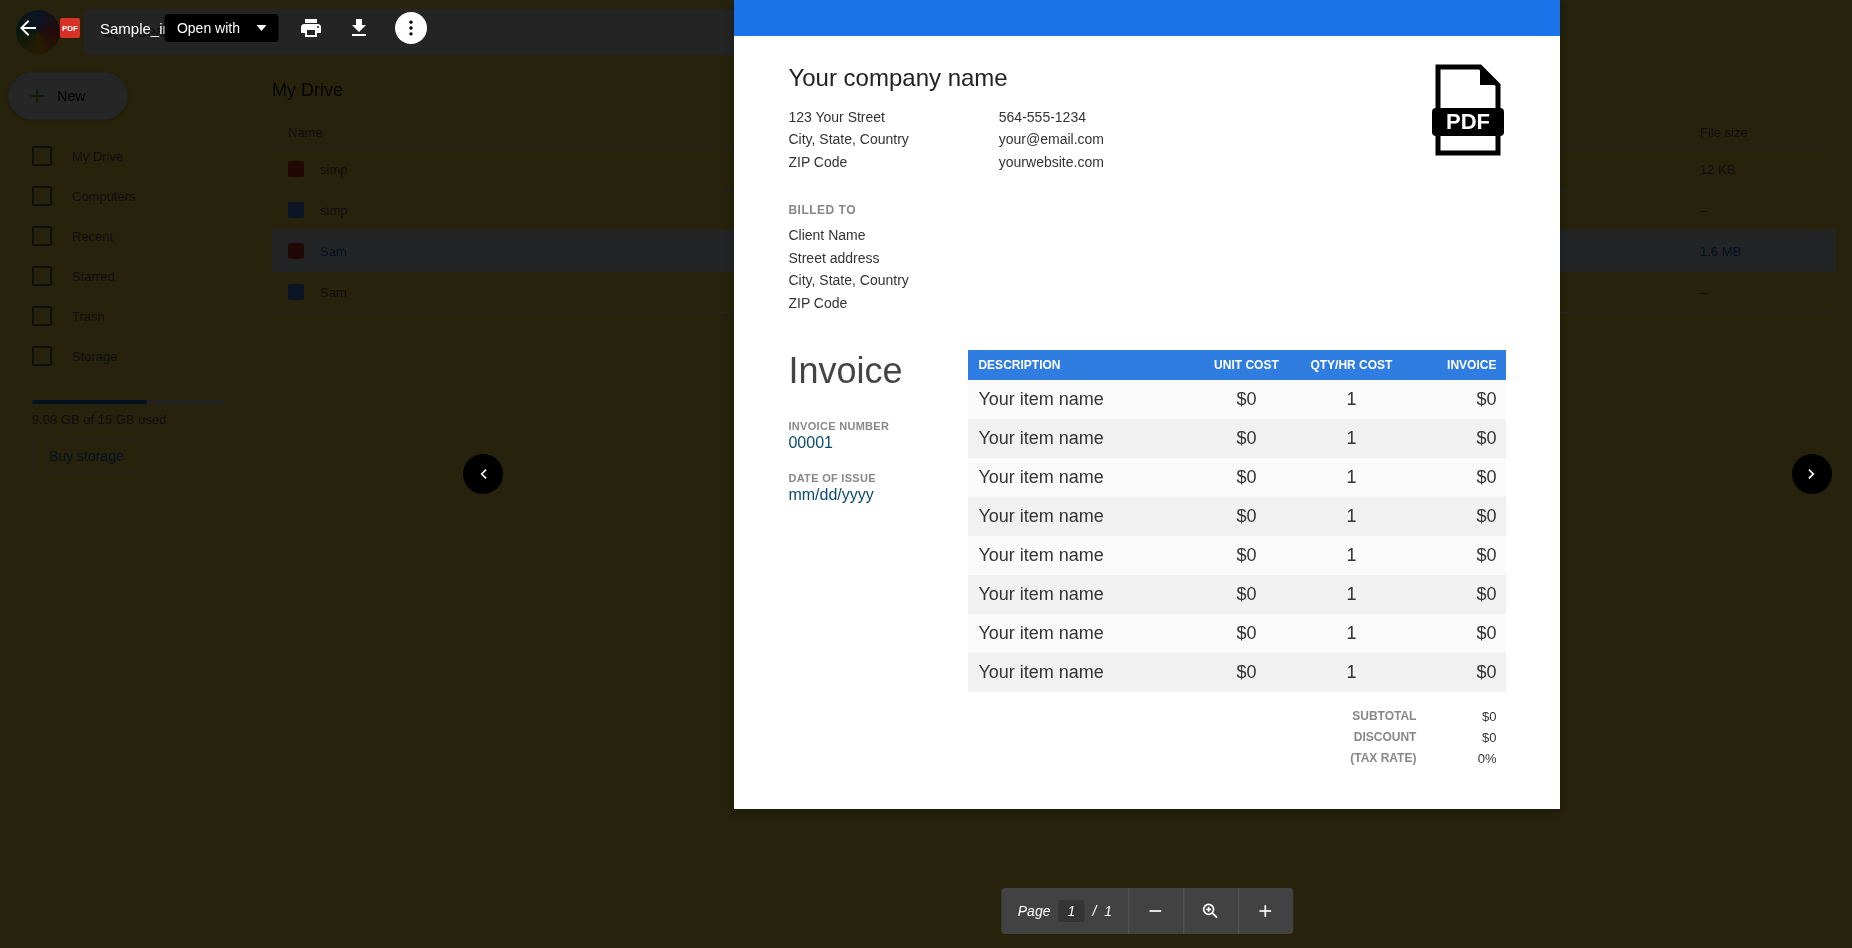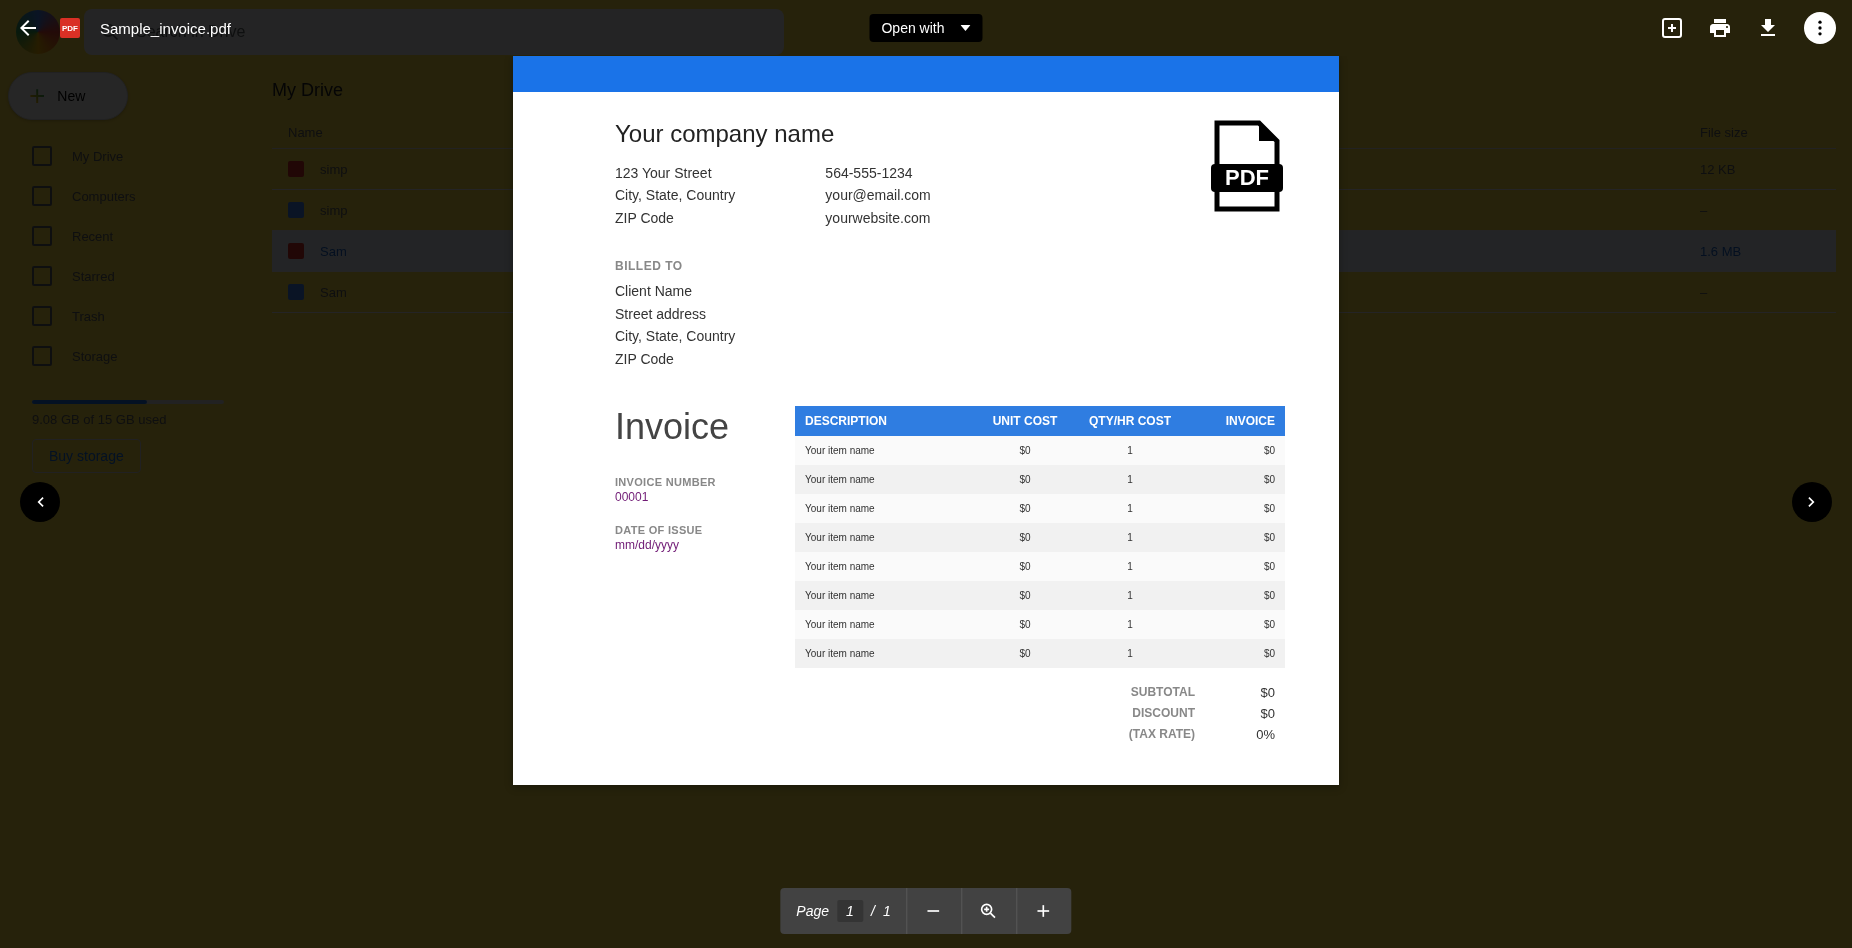--- a/index.html
+++ b/index.html
@@ -28,54 +28,54 @@
   .drive-table-head { display:flex; font-size:13px; color:#5f6368; font-weight:500; border-bottom:1px solid #e0e0e0; padding:8px 16px;}
   .drive-table-head .c1{flex:2;} .drive-table-head .c4{width:120px;}
   .drive-row { display:flex; padding:12px 16px; font-size:13px; color:#5f6368; border-bottom:1px solid #f1f3f4; align-items:center;}
   .drive-row.sel { background:#e8f0fe; color:#1967d2;}
   .drive-row .fic { width:16px;height:16px; margin-right:16px; background:#d93025; border-radius:2px;}
   .drive-row .fic.doc{background:#4285f4;}
   .drive-toolbar-right { position:absolute; top:72px; right:60px; display:flex; gap:24px; color:#5f6368;}
   .drive-toolbar-right span{width:20px;height:20px;display:inline-block;}
 
   
-  .viewer { position:absolute; inset:0; display:flex; flex-direction:column; }
+  .viewer { position:absolute; inset:0; display:flex; flex-direction:row; }
   .viewer-top { height:56px; display:flex; align-items:center; padding:0 16px; gap:20px; color:#fff; position:relative; z-index:10;}
   .v-back { width:24px; height:24px; cursor:pointer; }
   .v-pdf-badge { width:20px; height:20px; background:#d93025; color:#fff; font-size:8px; font-weight:bold; display:flex; align-items:center; justify-content:center; border-radius:2px;}
   .v-title { font-size:15px; }
   .v-openwith { position:absolute; left:50%; transform:translateX(-50%); background:#000; border:none; color:#fff; font-size:14px; padding:6px 12px; border-radius:4px; display:flex; align-items:center; gap:16px; cursor:pointer;}
   .v-right-icons { margin-left:auto; display:flex; align-items:center; gap:24px; }
   .v-icon { width:24px; height:24px; cursor:pointer; color:#fff; }
   .v-more { width:32px;height:32px;border-radius:50%;background:#fff;display:flex;align-items:center;justify-content:center;color:#000;cursor:pointer;font-size:20px;}
 
   .viewer-stage { flex:1; position:relative; display:flex; align-items:flex-start; justify-content:center; overflow:hidden;}
   .nav-arrow { position:absolute; top:50%; transform:translateY(-50%); width:40px; height:40px; border-radius:50%; background:#000; color:#fff; display:flex; align-items:center; justify-content:center; cursor:pointer; font-size:20px; z-index:5;}
   .nav-arrow.left{left:20px;} .nav-arrow.right{right:20px;}
 
   
   .pdf-page { width:826px; background:#fff; margin-top:0; box-shadow:0 2px 8px rgba(0,0,0,0.3); position:relative;}
   .pdf-bluebar { height:36px; background:#1a73e8;}
-  .pdf-content { padding:28px 54px 40px;margin-left:48px;}
+  .pdf-content { padding:28px 54px 40px;}
   .pdf-head { display:flex; justify-content:space-between;}
   .company h1 { font-size:24px; font-weight:400; color:#222; margin-bottom:14px;}
   .company-cols { display:flex; gap:90px; font-size:14px; color:#333; line-height:1.6;}
   .pdf-logo { width:76px; height:94px; }
   .billed { margin-top:28px; font-size:14px; color:#333; line-height:1.6;}
   .billed .lbl { font-size:12px; font-weight:bold; letter-spacing:0.5px; color:#888; margin-bottom:4px;}
 
   .pdf-lower { display:flex; gap:50px; margin-top:36px;}
   .inv-left { width:130px;}
   .inv-left h2 { font-size:36px; font-weight:400; color:#444; margin-bottom:28px;}
   .inv-meta .lbl{ font-size:11px; font-weight:bold; color:#888; letter-spacing:0.3px;}
-  .inv-meta .val{ font-size:12px; color:#701a75; margin:2px 0 20px;}
+  .inv-meta .val{ font-size:16px; color:#0c4a6e; margin:2px 0 20px;}
   .inv-table { flex:1; }
   .inv-thead { background:#2f7de1; color:#fff; display:flex; font-size:12px; font-weight:bold; padding:8px 10px;}
   .inv-thead .d{flex:2;} .inv-thead .u{width:100px;text-align:center;} .inv-thead .q{width:110px;text-align:center;} .inv-thead .a{width:90px;text-align:right;}
-  .inv-row { display:flex; font-size:10px; color:#333; padding:9px 10px;}
+  .inv-row { display:flex; font-size:18px; color:#333; padding:9px 10px;}
   .inv-row:nth-child(even){background:#f1f1f1;}
   .inv-row:nth-child(odd){background:#fafafa;}
   .inv-row .d{flex:2;} .inv-row .u{width:100px;text-align:center;} .inv-row .q{width:110px;text-align:center;} .inv-row .a{width:90px;text-align:right;}
   .inv-totals { margin-top:14px; font-size:13px; }
   .inv-totals .line{display:flex; justify-content:flex-end; gap:30px; padding:3px 10px;}
   .inv-totals .line .k{color:#888; font-weight:bold; font-size:12px;}
   .inv-totals .line .v{width:50px; text-align:right; color:#333;}
 
   
   .page-ctrl { position:absolute; bottom:14px; left:50%; transform:translateX(-50%); background:#424242; color:#fff; display:flex; align-items:center; border-radius:4px; height:46px; font-size:14px; z-index:6;}

